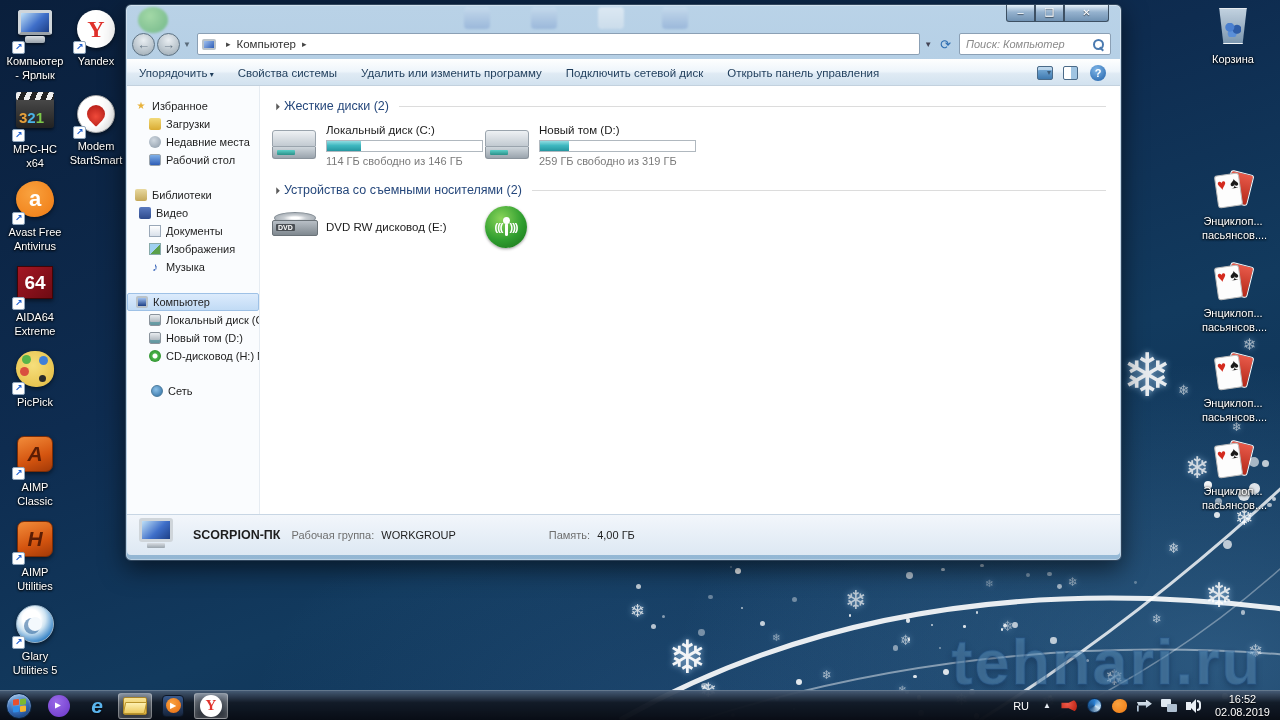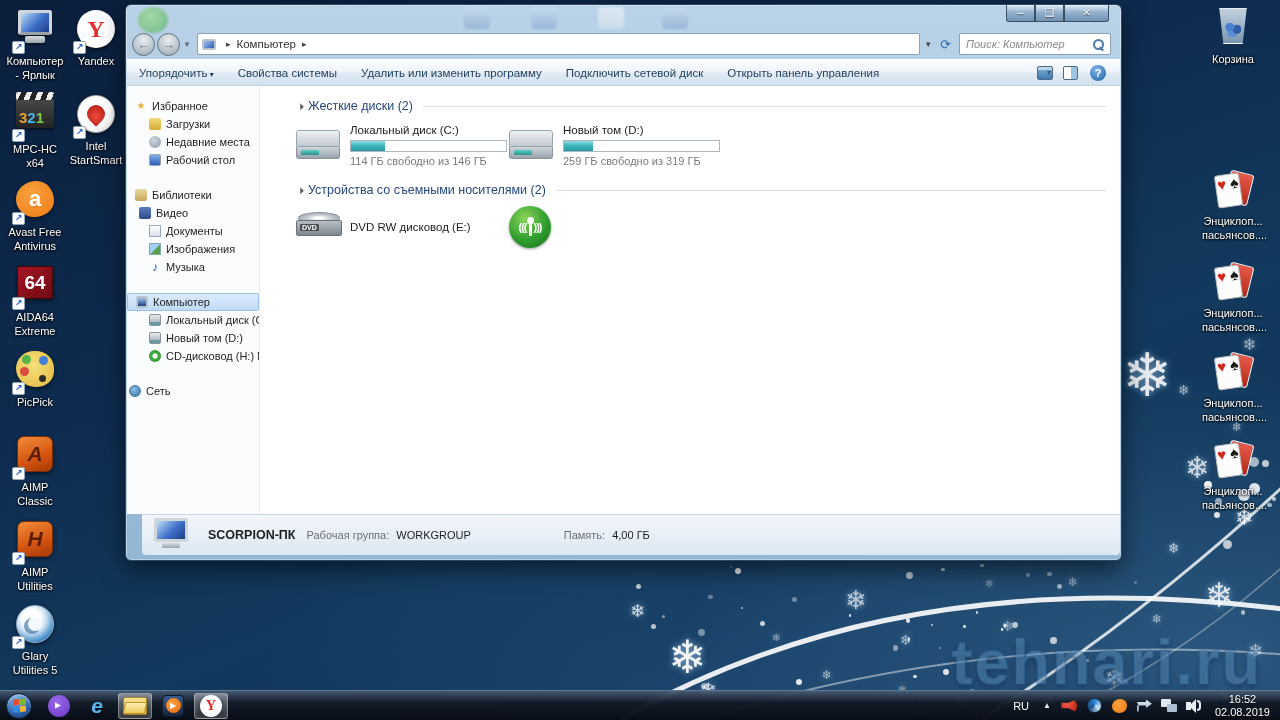--- a/index.html
+++ b/index.html
@@ -104,21 +104,21 @@
   .cmd-right { margin-left:auto; display:flex; align-items:center; gap:12px; padding-right:14px; }
   .views-ico { width:16px; height:14px; background:
       linear-gradient(#7fb2dc,#3f7ab0) ; border:1px solid #4a6a88; border-radius:2px;
     box-shadow:inset 0 3px 0 rgba(255,255,255,.5); cursor:pointer; }
   .views-dd { font-size:8px; color:#3a5a78; margin-left:-6px; cursor:pointer; }
   .views-dd::before{content:"▾";}
   .preview-ico { width:15px; height:14px; border:1px solid #4a6a88; border-radius:2px; background:linear-gradient(90deg,#fff 55%,#9fc4e2 55%); cursor:pointer; }
   .help-ico { width:16px; height:16px; border-radius:50%; background:radial-gradient(circle at 40% 30%, #7fb6e8, #1e5fa8); color:#fff; font-size:11px; font-weight:bold; line-height:16px; text-align:center; cursor:pointer; }
   .help-ico::before{content:"?";}
 
-  .winbody { position:absolute; left:1px; top:81px; right:1px; bottom:46px; background:#fff; display:flex;gap:24px; }
+  .winbody { position:absolute; left:1px; top:81px; right:1px; bottom:46px; background:#fff; display:flex; }
   .sidebar { width:133px; background:#fafcfe; border-right:1px solid #e6ecf2; padding-top:11px; overflow:hidden; }
   .nav-group { margin-bottom:17px; }
   .nav-item { height:18px; display:flex; align-items:center; font-size:11px; color:#1e1e1e; white-space:nowrap; overflow:hidden; cursor:pointer; }
   .nav-item .nico { flex:0 0 12px; height:12px; margin-right:5px; font-size:10px; line-height:12px; text-align:center; }
   .nav-item.selected { background:linear-gradient(#dcebfc,#c1dbf5); border:1px solid #9ec1e6; border-radius:2px; }
   .i-favorites::before{content:"★"; color:#e8b23a;}
   .i-downloads{background:linear-gradient(#f2da7a,#d9ab32); border-radius:2px;}
   .i-recent{background:radial-gradient(circle at 40% 35%, #cfd8e0, #8a98a6); border-radius:50%;}
   .i-desktop{background:linear-gradient(#7fb0e8,#2e5db6); border:1px solid #9aa4ad; border-radius:2px;}
   .i-libraries{background:linear-gradient(#e8d9a0,#c4a85a); border-radius:2px;}
@@ -148,21 +148,21 @@
   .art-hdd .front { width:44px; height:12px; background:linear-gradient(#cfd6dc,#9aa4ad); border:1px solid #8a939c; border-top:none; border-radius:0 0 3px 3px; position:relative; }
   .art-hdd .led { position:absolute; left:4px; top:3px; width:18px; height:5px; background:linear-gradient(#5ad0c8,#2a9088); border-radius:1px; }
   .art-dvd .disc { width:42px; height:12px; background:radial-gradient(ellipse at 50% 50%, #fff 0 15%, #c8cdd2 40%, #8f98a0); border-radius:50%; border:1px solid #848d95; margin:6px 0 -4px 2px; }
   .art-dvd .body { width:46px; height:16px; background:linear-gradient(#b8bfc6,#7f888f); border:1px solid #6a7278; border-radius:2px; position:relative; }
   .art-dvd .lbl { position:absolute; left:3px; top:3px; font-size:7px; font-weight:bold; color:#fff; background:#4a4f54; padding:0 2px; border-radius:1px; }
   .art-modem { width:42px; height:42px; border-radius:50%; background:radial-gradient(circle at 38% 30%, #8ad45a, #2f9e2f 55%, #176e17); box-shadow:0 1px 3px rgba(0,0,0,.4); display:flex; align-items:center; justify-content:center; color:#fff; }
   .art-modem .arcs { font-size:11px; font-weight:bold; letter-spacing:-1px; }
   .art-modem .ant { width:3px; height:13px; background:#fff; border-radius:2px; margin:0 2px; position:relative; top:2px; }
   .art-modem .ant::before { content:""; position:absolute; top:-6px; left:-2px; width:7px; height:7px; background:#fff; border-radius:50%; }
 
-  .detailsbar { position:absolute; left:16px; right:1px; bottom:5px; height:41px;
+  .detailsbar { position:absolute; left:1px; right:1px; bottom:5px; height:41px;
     background:linear-gradient(#f2f6fb,#dde8f3); border-top:1px solid #c8d6e4; border-radius:0 0 4px 4px;
     display:flex; align-items:center; padding-left:12px; font-size:11px; }
   .db-ico { width:40px; height:34px; margin-right:14px; position:relative; }
   .db-ico .m { width:34px; height:24px; background:linear-gradient(135deg,#bfe0f7,#3f6fc9 55%,#1d3f86); border:3px solid #cfd5da; border-radius:3px; }
   .db-ico .b { width:18px; height:5px; background:linear-gradient(#d8dde2,#9aa4ad); margin:1px 0 0 8px; border-radius:1px; }
   .db-text .row { line-height:16px; }
   .db-name { font-size:12.5px; font-weight:bold; color:#1e1e1e; margin-right:8px; }
   .db-label { color:#6f6f6f; margin-right:4px; }
   .db-val { color:#1e1e1e; }
   .db-mem { margin-left:90px; }
@@ -331,21 +331,21 @@
         </div>
         <div class="dlabel">MPC-HC x64</div>
       </div>
       <div class="dicon t-nero" style="left: 65px; top: 93px;">
         <div class="dart">
           <div class="circ">
             <div class="flame"></div>
           </div>
           <span class="sc-arrow"></span>
         </div>
-        <div class="dlabel">Intel StartSmart</div>
+        <div class="dlabel">Modem StartSmart</div>
       </div>
       <div class="dicon t-avast" style="left: 4px; top: 178px;">
         <div class="dart">
           <div class="blob">a</div>
           <span class="sc-arrow"></span>
         </div>
         <div class="dlabel">Avast Free Antivirus</div>
       </div>
       <div class="dicon t-aida" style="left: 4px; top: 263px;">
         <div class="dart">
@@ -546,21 +546,21 @@
             <div class="nav-item" style="padding-left: 22px;">
               <span class="nico i-disk"></span>
               <span>Новый том (D:)</span>
             </div>
             <div class="nav-item" style="padding-left: 22px;">
               <span class="nico i-cd"></span>
               <span>CD-дисковод (H:) M</span>
             </div>
           </div>
           <div class="nav-group">
-            <div class="nav-item" style="padding-left: 2px;">
+            <div class="nav-item" style="padding-left: 24px;">
               <span class="nico i-network"></span>
               <span>Сеть</span>
             </div>
           </div>
         </div>
       <div class="content" id="content">
           <div class="sect-head">
             <span class="sect-tri"></span>
             <span class="sect-title">Жесткие диски (2)</span>
             <span class="sect-line"></span>

